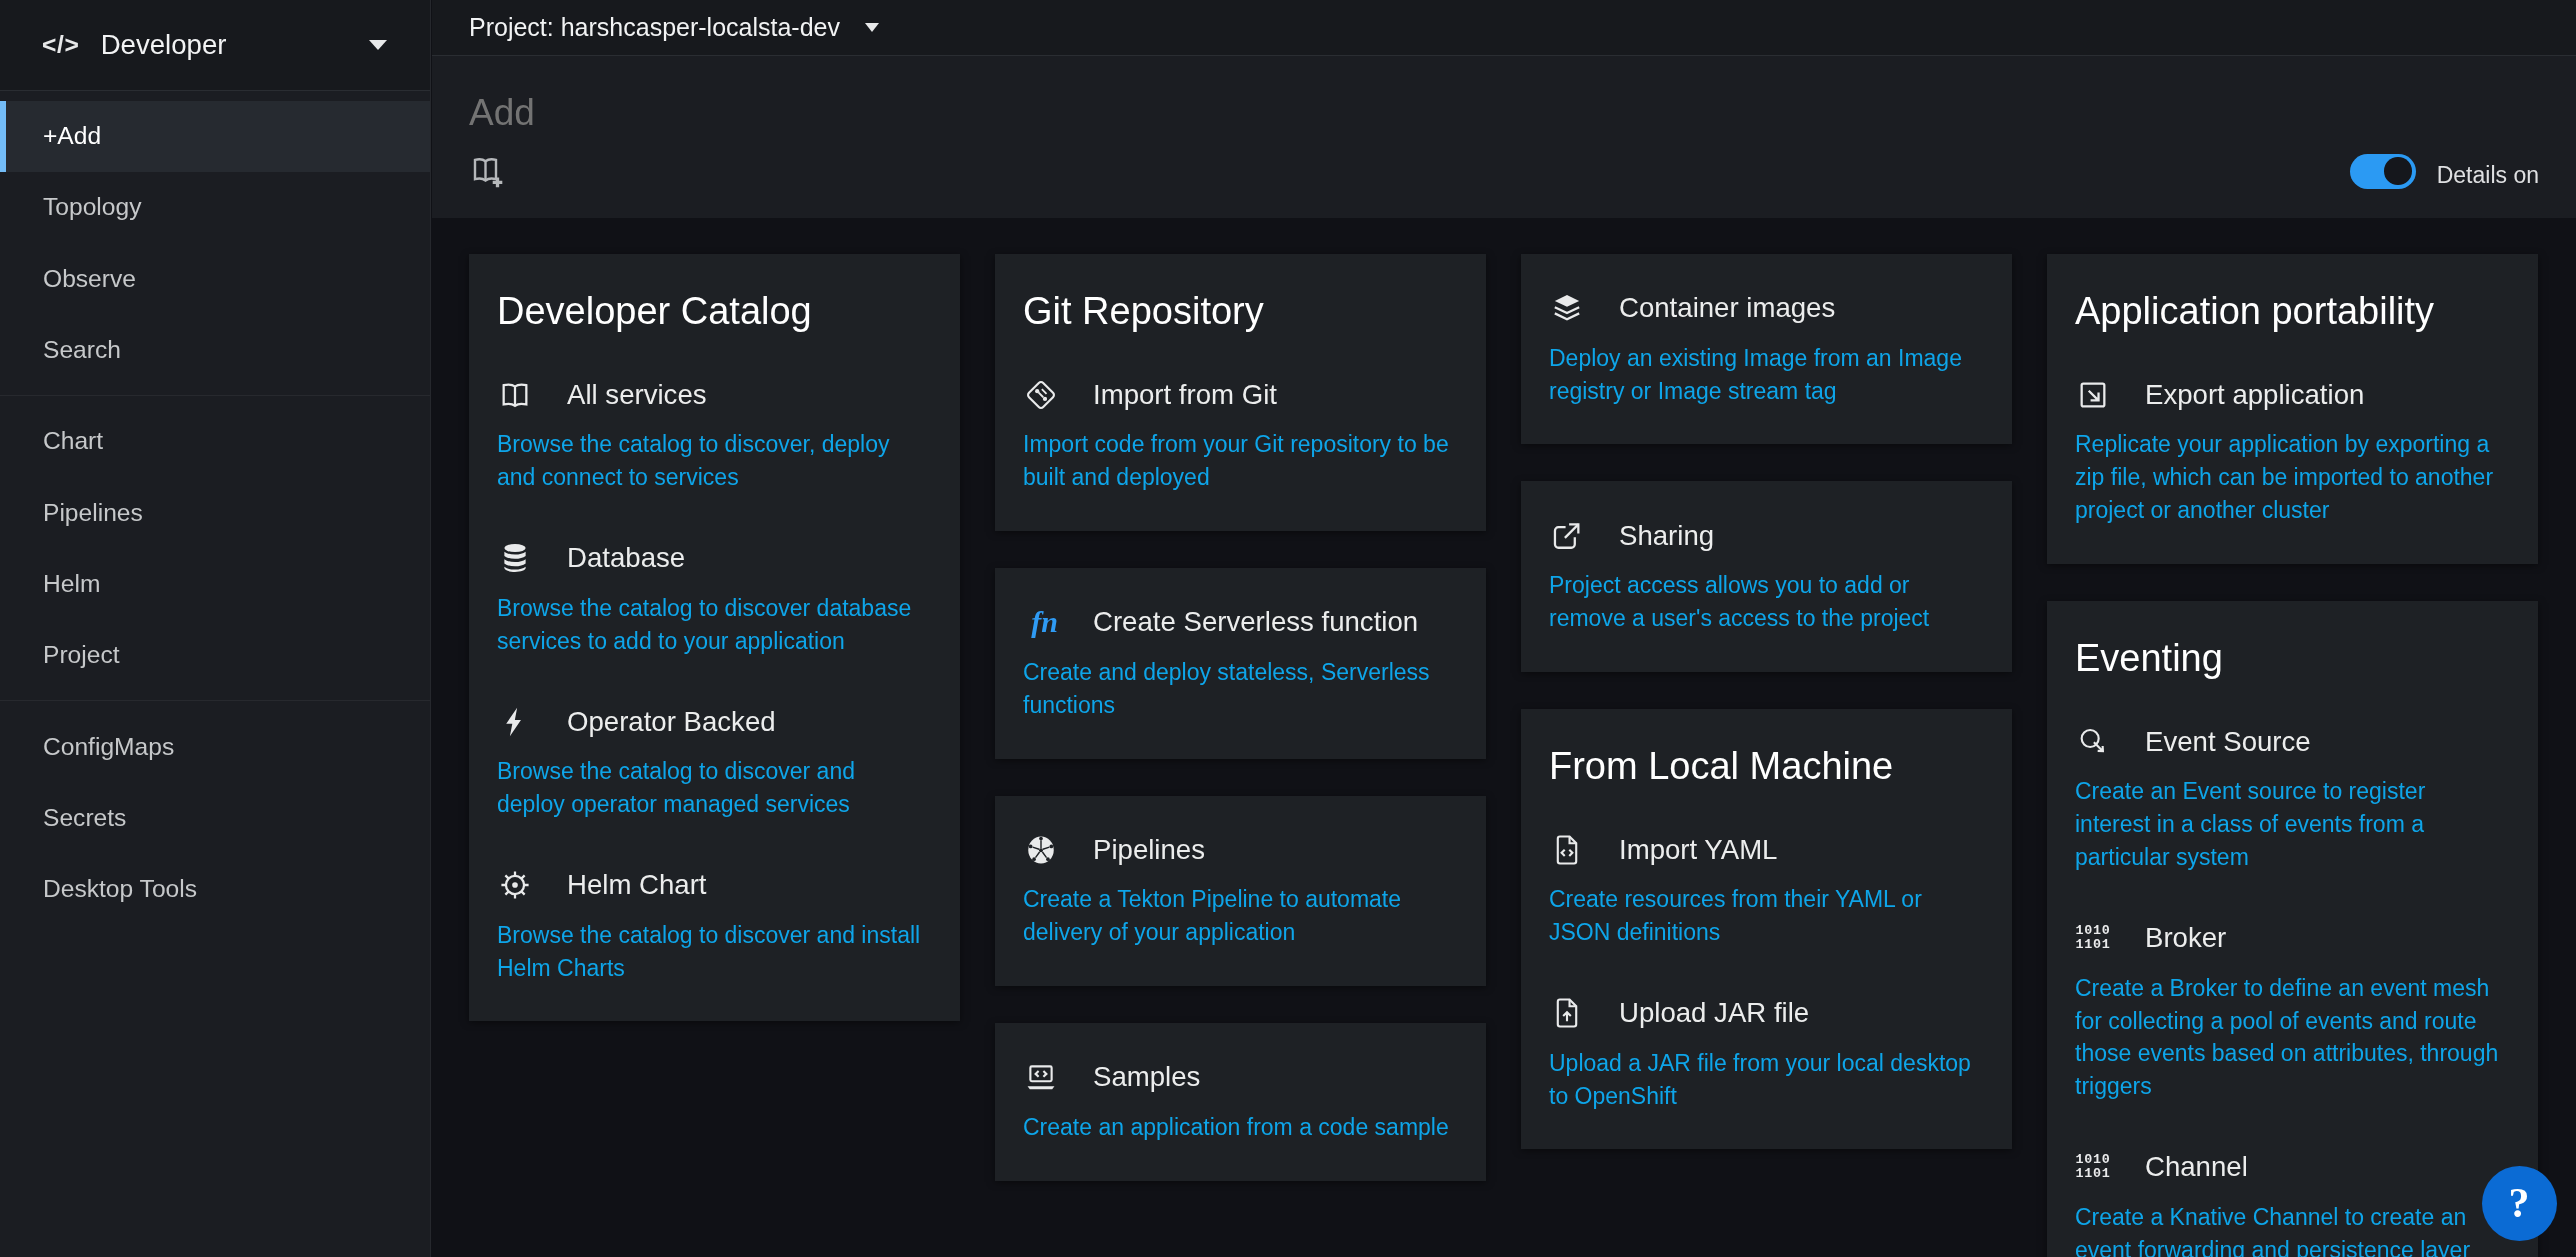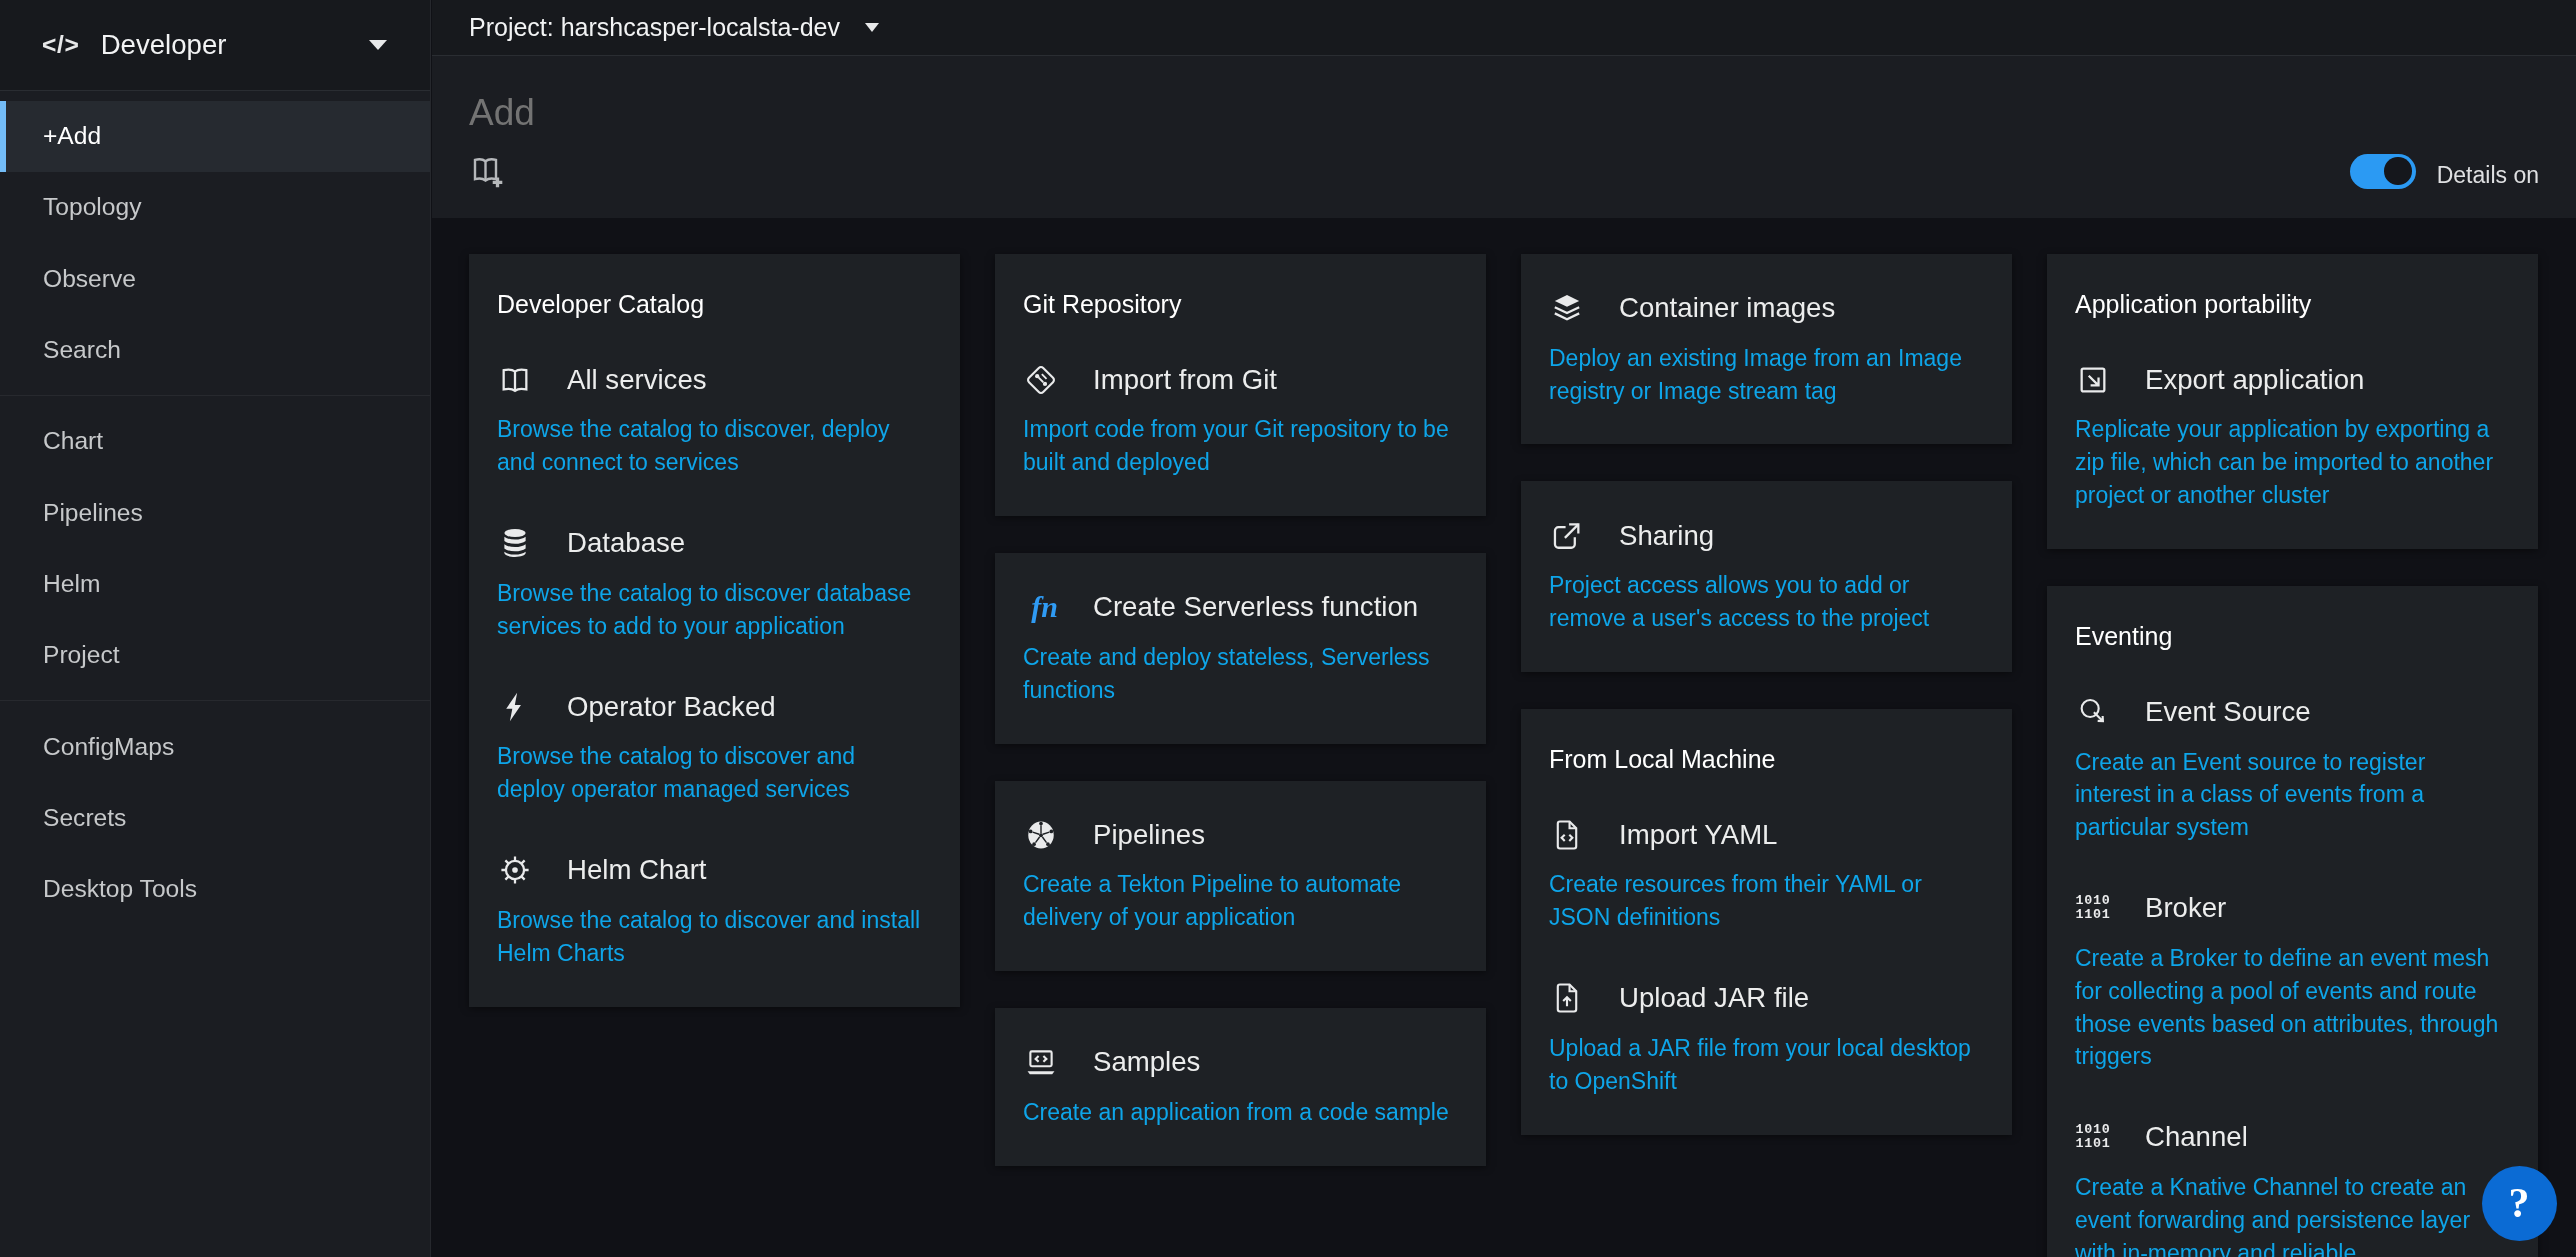--- a/index.html
+++ b/index.html
@@ -45,21 +45,21 @@
   .toggle .knob { position:absolute; top:3.7px; right:3.7px; width:27.6px; height:27.6px; border-radius:50%;
                   background:#15171c; }
   .toggle-label { margin-left:21px; font-size:23px; color:#dfe0e2; }
 
   .content { position:absolute; top:218px; left:0; right:0; bottom:0;
              background:#101116; padding:36px 37px; display:flex; gap:35px; overflow:hidden; }
   .col { width:491px; flex:none; display:flex; flex-direction:column; gap:37px; }
 
   .card { background:#1e2125; padding:36px 34px 37px 28px;
           box-shadow:0 2.2px 7.5px rgba(0,0,0,.5); }
-  .card-title { font-size:25px; font-weight:500; color:#ffffff; margin-bottom:43px; line-height:1.15; }
+  .card-title { font-size:38px; font-weight:500; color:#ffffff; margin-bottom:43px; line-height:1.15; }
   .card > .item + .item { margin-top:46px; }
   .item { cursor:pointer; }
   .item-row { display:flex; align-items:center; gap:34px; }
   .item-icon { width:36px; height:36px; flex:none; display:flex; align-items:center; justify-content:center;
                color:#e9eaeb; }
   .item-icon svg { width:34px; height:34px; display:block; }
   .item-title { font-size:27.6px; font-weight:500; color:#eceded; line-height:1.15; }
   .item-desc { margin-top:15.7px; font-size:23px; line-height:1.43; color:#0ea5e9; }
 
   .fnicon { font-family:"Liberation Serif", serif; font-style:italic; font-weight:700;

